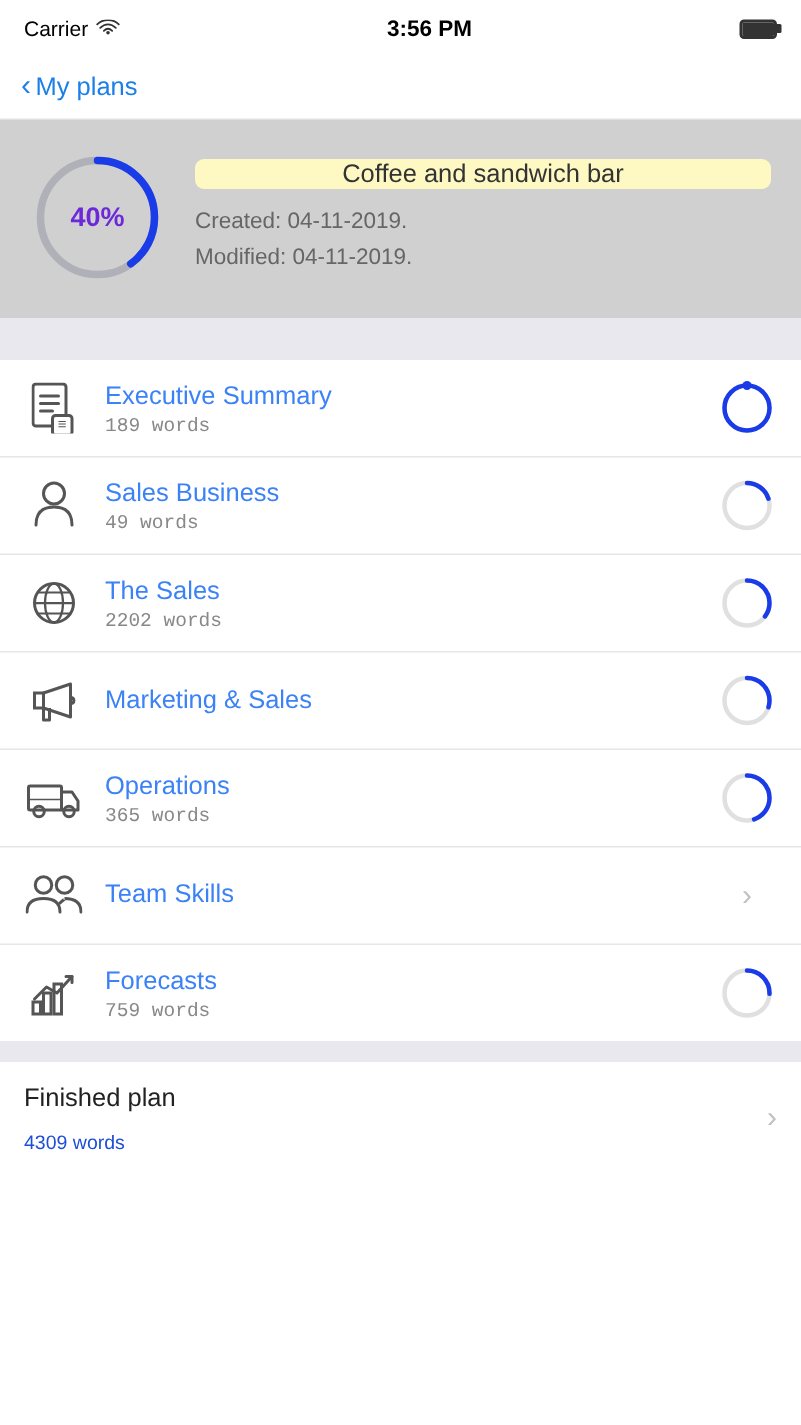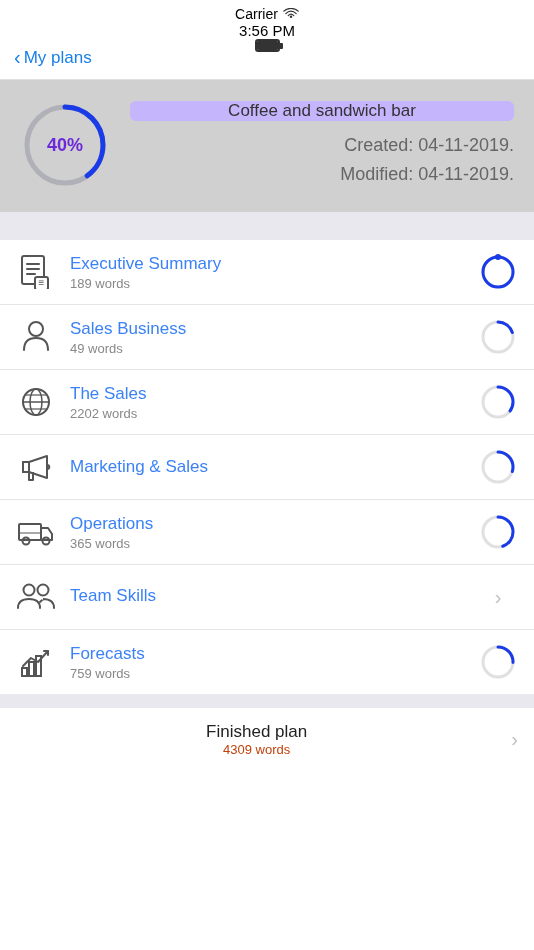--- a/index.html
+++ b/index.html
@@ -13,32 +13,31 @@
     }
 
     
     .status-bar {
       display: flex;
       justify-content: space-between;
       align-items: center;
       padding: 6px 16px 4px;
       background: #fff;
       height: 36px;
-      flex-direction: column;
     }
     .status-carrier {
       font-size: 14px;
       font-weight: 500;
       display: flex;
       align-items: center;
       gap: 5px;
     }
     .status-time {
       font-size: 15px;
-      font-weight: 400;
+      font-weight: 700;
     }
     .status-battery {
       display: flex;
       align-items: center;
       gap: 4px;
     }
     .battery-icon {
       width: 25px;
       height: 13px;
       border: 2px solid #333;
@@ -118,33 +117,33 @@
       font-size: 18px;
       font-weight: 600;
       color: #6d28d9;
     }
 
     
     .plan-info {
       flex: 1;
     }
     .plan-title-box {
-      background: #c4b5fd;
+      background: #fef9c3;
       border-radius: 6px;
       padding: 0 16px;
       font-size: 17px;
       color: #333;
       margin-bottom: 10px;
       text-align: center;
     }
     .plan-dates {
-      font-size: 18px;
+      font-size: 15px;
       color: #666;
       line-height: 1.6;
-      text-align: right;
+      text-align: left;
     }
 
     
     .section-gap {
       height: 28px;
       background: #e8e8ee;
     }
 
     
     .plan-list {
@@ -174,20 +173,21 @@
     }
     .item-title {
       font-size: 17px;
       color: #3b82f6;
       font-weight: 400;
     }
     .item-subtitle {
       font-size: 13px;
       color: #888;
       margin-top: 2px;
+      font-family: Liberation Mono, monospace;
     }
     .item-indicator {
       width: 40px;
       height: 40px;
       flex-shrink: 0;
       display: flex;
       align-items: center;
       justify-content: center;
     }
     .chevron-right {
@@ -204,31 +204,30 @@
     .finished-plan-row {
       display: flex;
       align-items: center;
       padding: 14px 16px;
       background: #fff;
       gap: 14px;
       cursor: pointer;
     }
     .finished-plan-text {
       flex: 1;
-      text-align: center;
     }
     .finished-plan-title {
       font-size: 17px;
       color: #222;
       font-weight: 500;
     }
     .finished-plan-subtitle {
       font-size: 13px;
-      color: #c2410c;
-      margin-top: 0;
+      color: #1d4ed8;
+      margin-top: 12px;
     }
   </style>
 </head>
 <body>
 
 <div class="status-bar">
   <div class="status-carrier">
     <span>Carrier</span>
     <svg class="wifi-icon" viewBox="0 0 20 14" fill="none">
       <path d="M10 12a1.5 1.5 0 100-3 1.5 1.5 0 000 3z" fill="#333"></path>

